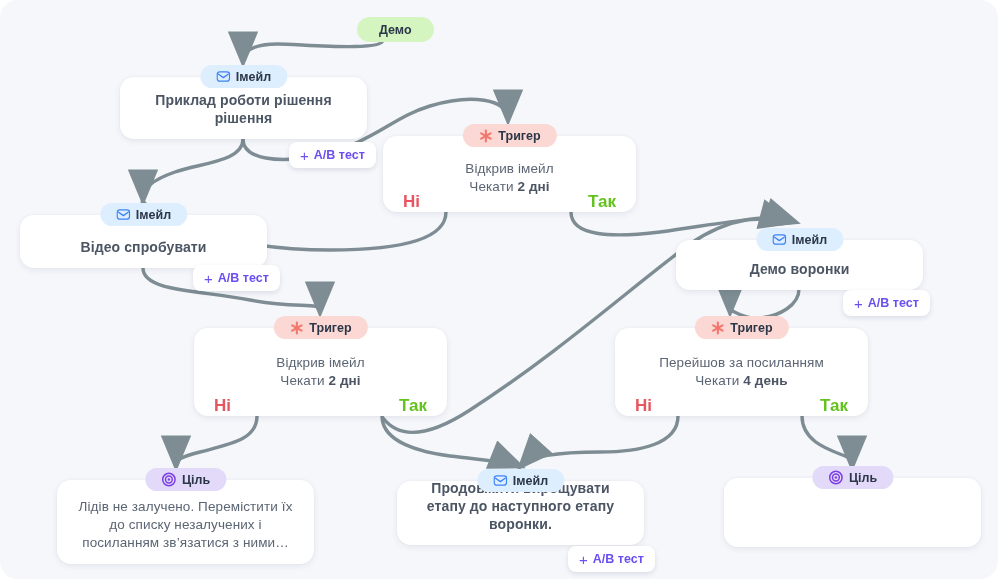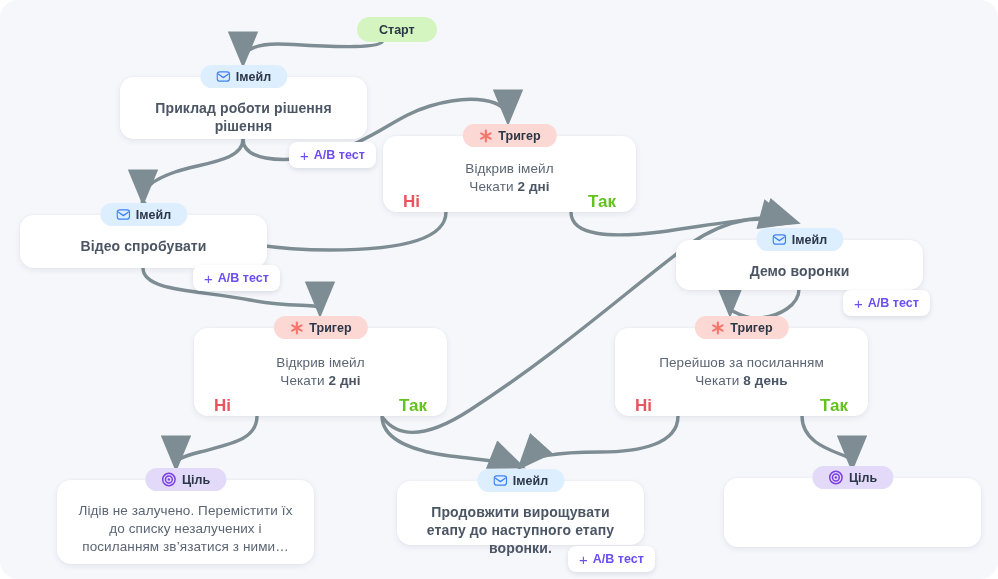--- a/index.html
+++ b/index.html
@@ -27,21 +27,21 @@
   
   .node {
     position: absolute;
     box-sizing: border-box;
     background: #ffffff;
     border-radius: 14px;
     box-shadow: 0 2px 6px rgba(40,50,90,0.09), 0 0 0 1px rgba(40,50,90,0.015);
     display: flex;
     flex-direction: column;
     align-items: center;
-    justify-content: flex-start;
+    justify-content: flex-end;
     text-align: center;
     padding: 22px 14px 12px 14px;
   }
   .node .body {
     font-size: 13.5px;
     line-height: 18px;
     color: #5b6573;
     letter-spacing: 0.1px;
   }
   .node.email .body,
@@ -151,21 +151,21 @@
       <path d="M678,416 C678,444 640,452 600,452 C560,452 530,456 521,466"></path>
 
       <path d="M802,416 C802,442 830,450 845,456 C852,459 852,460 852,466"></path>
 
       <path d="M383,418 C400,440 430,436 470,410 C560,352 640,280 690,244 C730,216 770,214 795,222"></path>
     </g>
   </svg>
 
   <div style="position:absolute; left:357px; top:17px;">
     <div class="badge start">
-      <span>Старт</span>
+      <span>Демо</span>
     </div>
   </div>
 
   <div class="node email" style="left:120px; top:77px; width:247px; height:62px;">
     <div class="badge email">
       <svg class="icon" width="14" height="11" viewBox="0 0 14 11">
         <rect x="0.8" y="0.8" width="12.4" height="9.4" rx="2.6" fill="none" stroke="#3f83f8" stroke-width="1.3"></rect>
         <path d="M2.2,3.2 L7,6.6 L11.8,3.2" fill="none" stroke="#3f83f8" stroke-width="1.3" stroke-linecap="round" stroke-linejoin="round"></path>
       </svg>
       <span>Імейл</span>
@@ -251,21 +251,21 @@
         <g stroke="#f4776e" stroke-width="2.1" stroke-linecap="round">
           <line x1="7" y1="1.6" x2="7" y2="12.4"></line>
           <line x1="2.3" y1="4.3" x2="11.7" y2="9.7"></line>
           <line x1="2.3" y1="9.7" x2="11.7" y2="4.3"></line>
         </g>
       </svg>
       <span>Тригер</span>
     </div>
     <div class="body">Перейшов за посиланням</div>
     <div class="body">
-      <span>Чекати </span><b>8 день</b>
+      <span>Чекати </span><b>4 день</b>
     </div>
     <div class="branch no">Ні</div>
     <div class="branch yes">Так</div>
   </div>
 
   <div class="node goal" style="left:57px; top:480px; width:257px; height:84px; padding-top:22px;">
     <div class="badge goal">
       <svg class="icon" width="15" height="15" viewBox="0 0 15 15">
         <circle cx="7.5" cy="7.5" r="6.2" fill="none" stroke="#7b3fe4" stroke-width="1.5"></circle>
         <circle cx="7.5" cy="7.5" r="3.4" fill="none" stroke="#7b3fe4" stroke-width="1.5"></circle>

